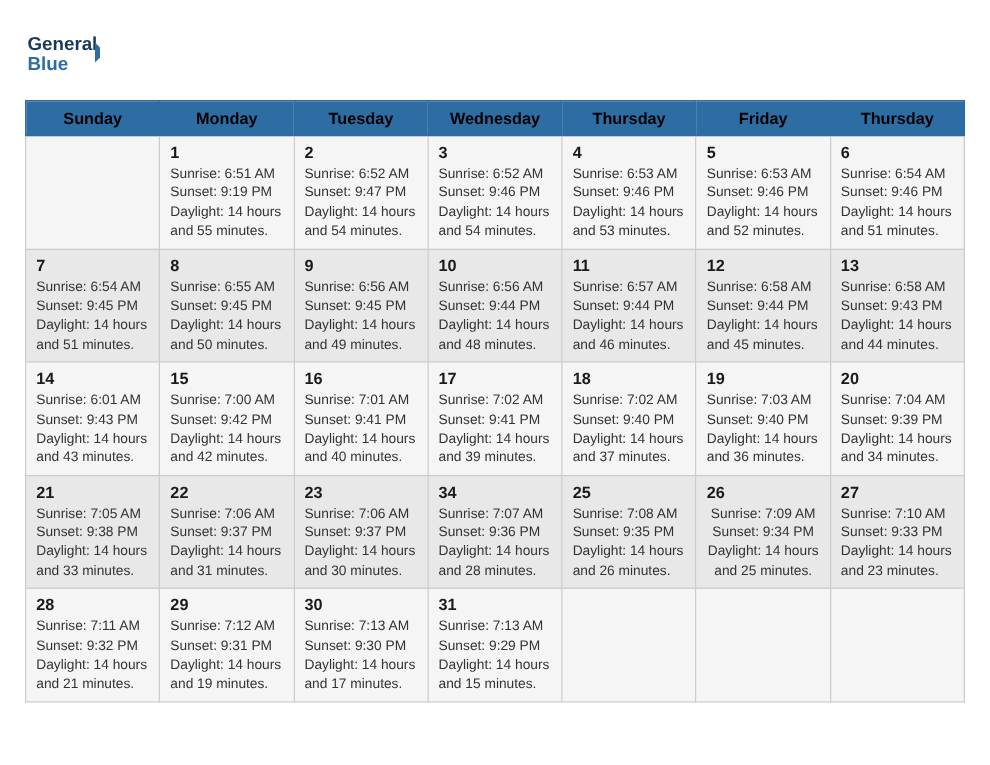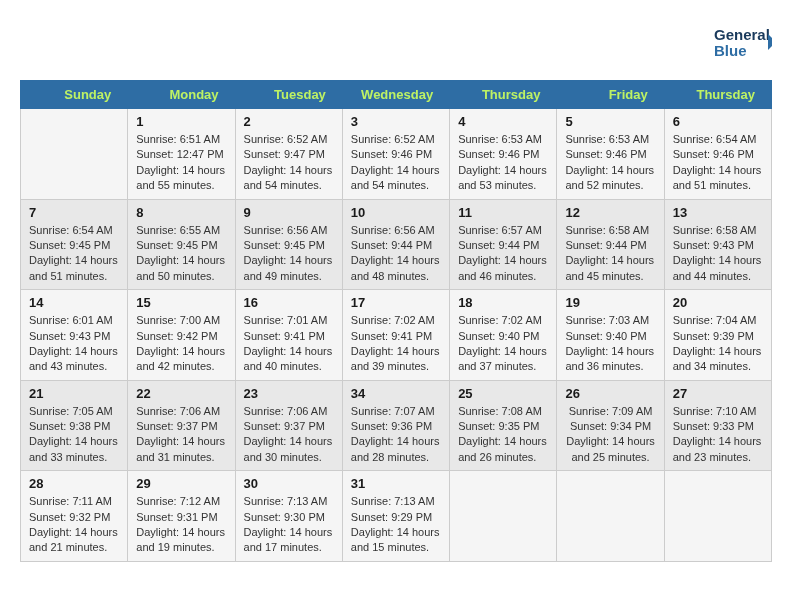--- a/index.html
+++ b/index.html
@@ -5,21 +5,21 @@
     * { margin: 0; padding: 0; box-sizing: border-box; }
     body {
       font-family: Arial, sans-serif;
       background: #fff;
       width: 792px;
       min-height: 612px;
       padding: 20px;
     }
     .header {
       display: flex;
-      justify-content: flex-end;
+      justify-content: flex-start;
       align-items: flex-start;
       margin-bottom: 10px;
     }
     .logo {
       display: flex;
       align-items: center;
     }
     .title-block {
       text-align: right;
     }
@@ -32,23 +32,23 @@
       font-size: 16px;
       color: #333;
     }
     table {
       width: 100%;
       border-collapse: collapse;
       font-size: 11px;
     }
     thead tr th {
       background-color: #2e6da4;
-      color: #bef264;
-      text-align: right;
-      padding: 6px 16px;
+      color: #000000;
+      text-align: center;
+      padding: 6px 2px;
       font-size: 13px;
       font-weight: bold;
       border: 1px solid #2e6da4;
     }
     tbody tr td {
       border: 1px solid #ccc;
       padding: 5px 8px;
       vertical-align: top;
       width: 107px;
       min-height: 80px;
@@ -99,21 +99,21 @@
         <th>Friday</th>
         <th>Thursday</th>
       </tr>
   </thead>
   <tbody id="calendar-body">
   <tr>
         <td></td>
         <td>
           <span class="day-number">1</span>
           <div class="day-info" style="white-space: pre-line;">Sunrise: 6:51 AM
-Sunset: 12:47 PM
+Sunset: 9:19 PM
 Daylight: 14 hours
 and 55 minutes.</div>
         </td>
         <td>
           <span class="day-number">2</span>
           <div class="day-info" style="white-space: pre-line;">Sunrise: 6:52 AM
 Sunset: 9:47 PM
 Daylight: 14 hours
 and 54 minutes.</div>
         </td>

